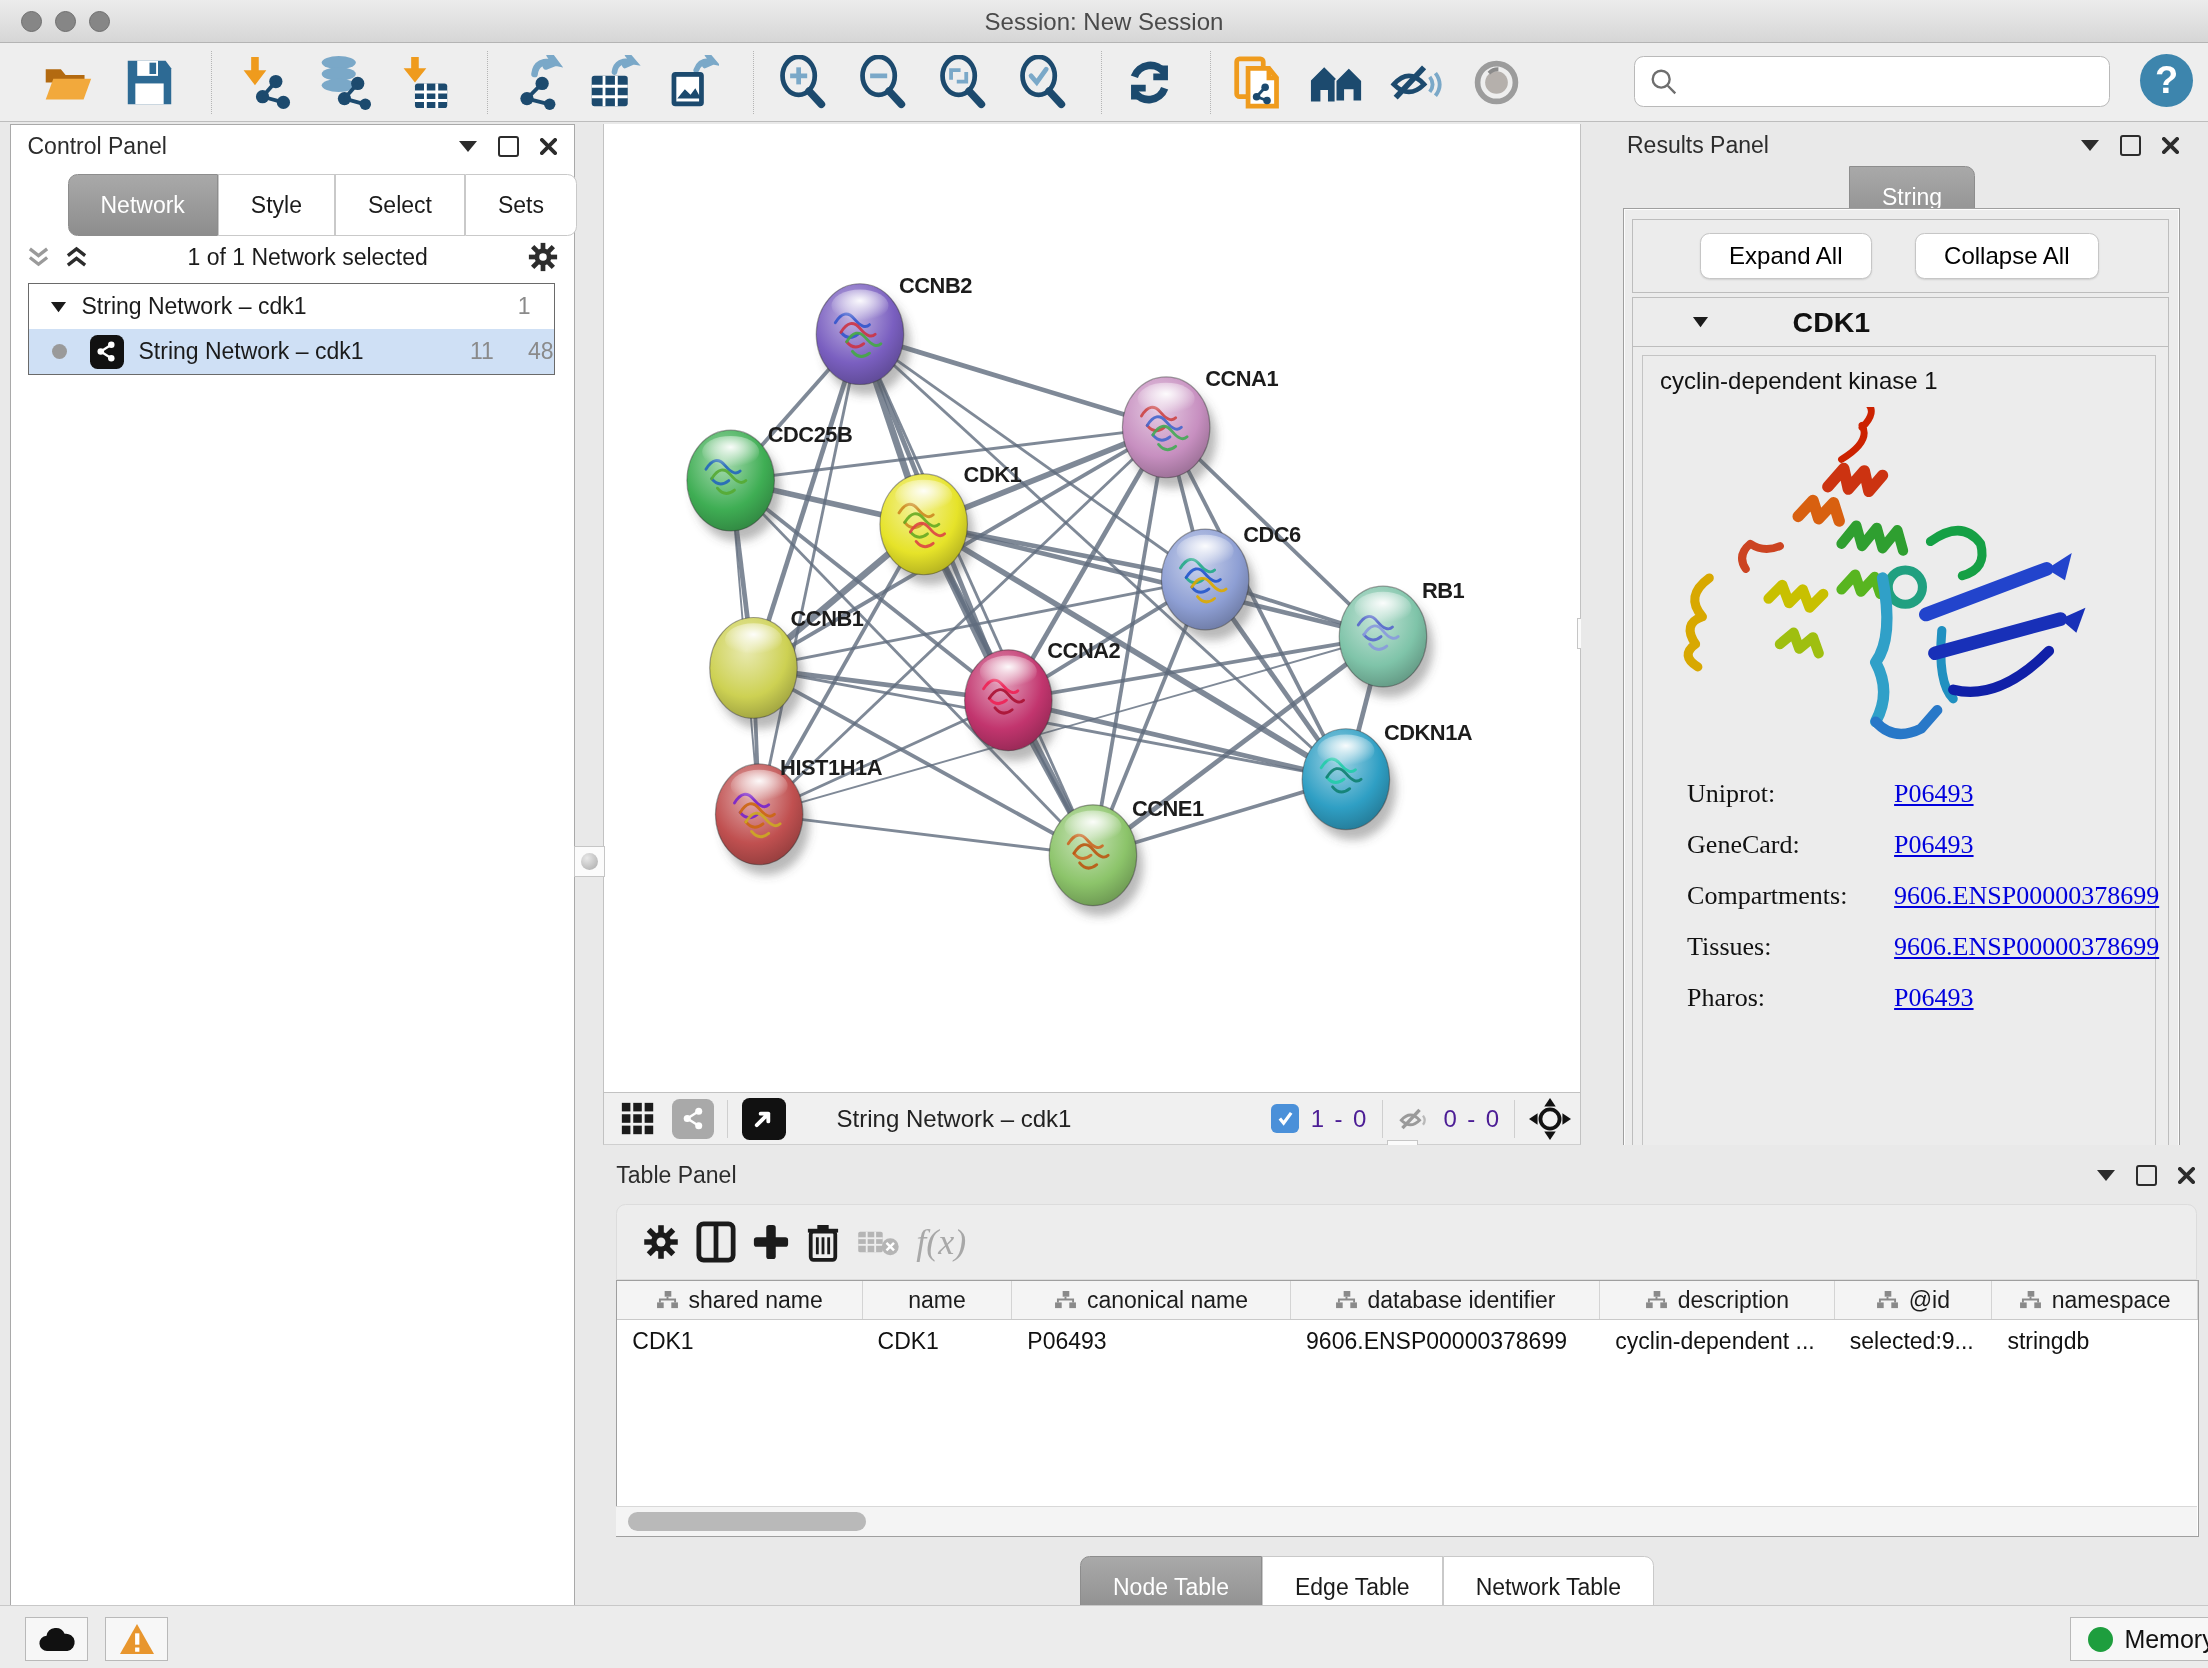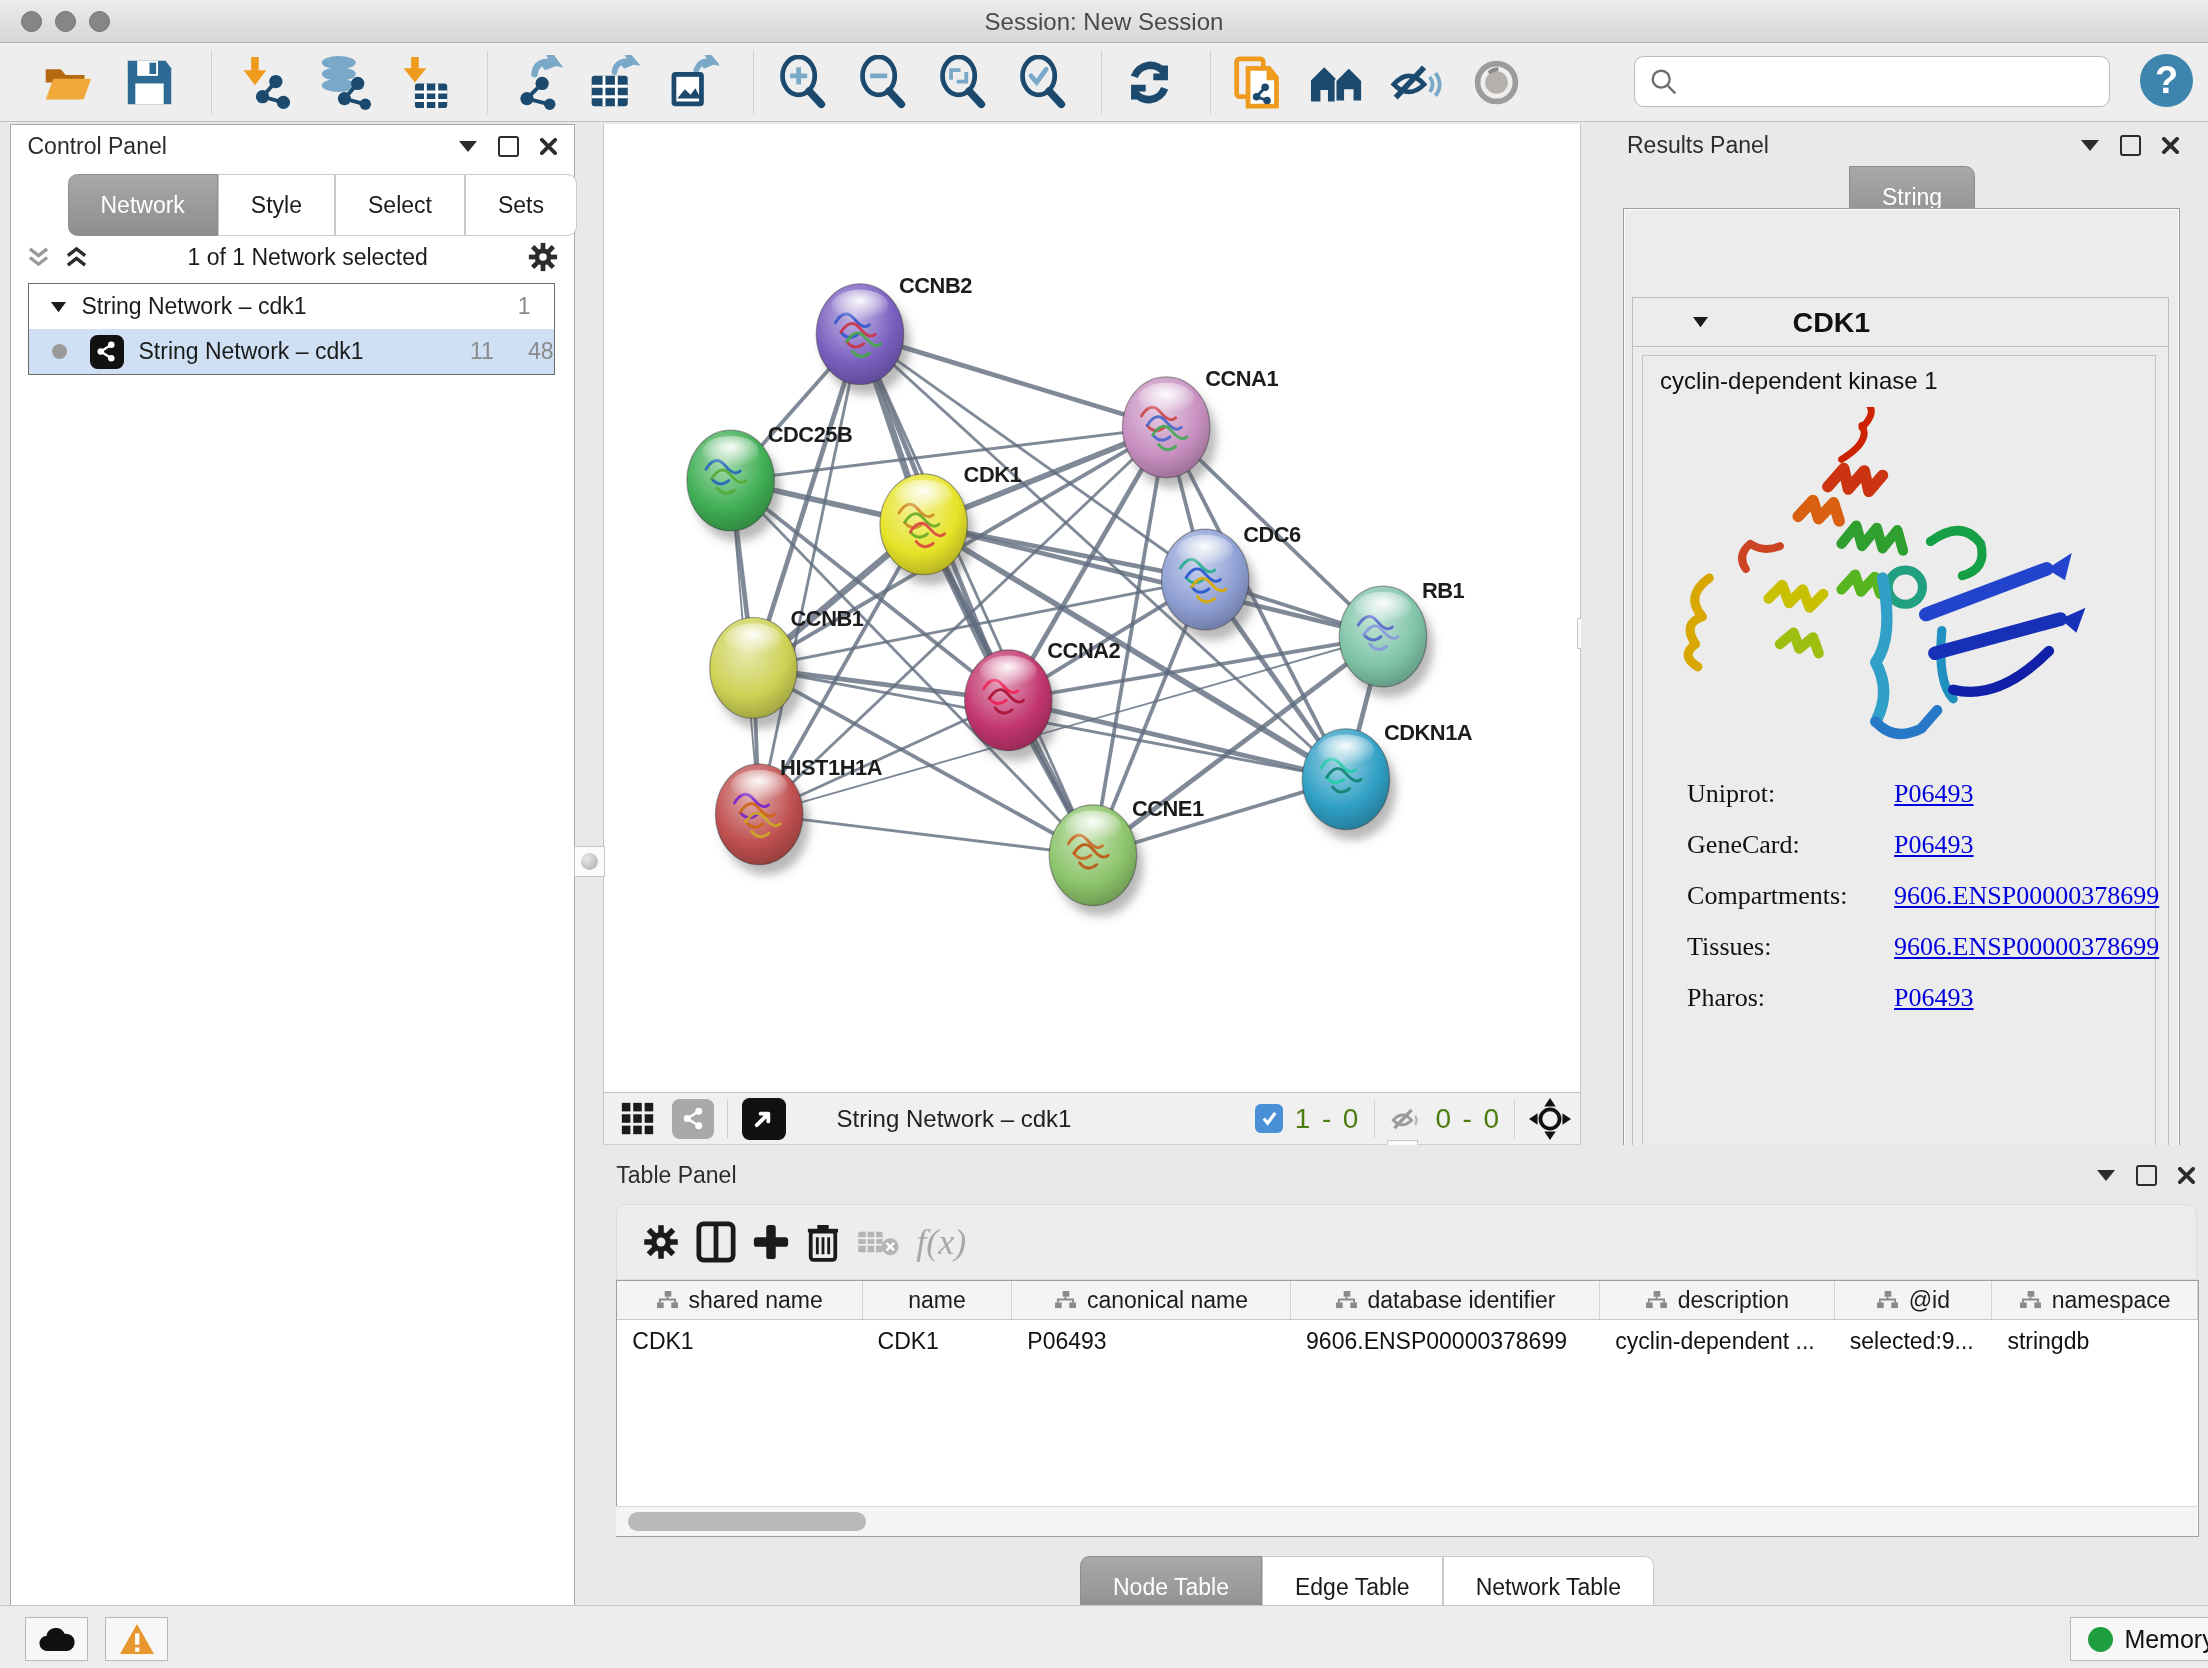--- a/index.html
+++ b/index.html
@@ -59,21 +59,21 @@
   .share-badge{width:34px;height:34px;background:#111;border-radius:7.6px;display:flex;
     align-items:center;justify-content:center;}
 
   
   #netview{left:603px;top:124px;width:976px;height:968px;background:#ffffff;
     border-left:1.9px solid #c2c2c2;border-right:1.9px solid #c2c2c2;}
   #net-toolbar{left:603px;top:1092px;width:976px;height:51px;background:#f0f0f0;
     border:1.9px solid #c2c2c2;border-bottom:1px solid #cfcfcf;display:flex;align-items:center;}
   #net-toolbar .vsep{width:1px;height:38px;background:#cfcfcf;margin:0 13.3px;}
   #net-title{font-size:24px;color:#222;}
-  .cnt{font-size:28px;color:#4d7c0f;letter-spacing:1.9px;}
+  .cnt{font-size:24px;color:#4c1d95;letter-spacing:1.9px;}
 
   .grip{position:absolute;width:28.5px;height:28.5px;background:#fbfbfb;border:1px solid #c6c6c6;
     display:flex;align-items:center;justify-content:center;}
   .grip .dot{width:17px;height:17px;border-radius:50%;
     background:radial-gradient(circle at 35% 30%,#e8e8e8,#a9a9a9);}
 
   
   #results-panel{left:1581px;top:124px;width:628px;height:1480px;background:#e9e9e9;}
   #rp-header{position:absolute;left:46px;top:7.6px;width:552px;display:flex;justify-content:space-between;align-items:center;}
   #rp-tab{position:absolute;left:268px;top:42px;}
@@ -684,20 +684,24 @@
               <line x1="2" y1="2" x2="16" y2="16"></line>
               <line x1="16" y1="2" x2="2" y2="16"></line>
             </g>
         </svg>
       </span>
     </div>
     <div id="rp-tab" class="segtabs">
         <span class="segtab sel first last">String</span>
       </div>
     <div id="rp-body">
+      <div id="rp-expandbox">
+        <span class="rp-btn" style="left:67px">Expand All</span>
+        <span class="rp-btn" style="left:282px">Collapse All</span>
+      </div>
       <div id="gene-box">
         <div id="gene-head">
           <svg width="17" height="13.3" viewBox="0 0 18 14" style="margin:0 0 0 59px">
               <path d="M1 2 h16 l-8 11z" fill="#1b1b1b"></path>
             </svg>
           <span id="gene-sym" style="margin-left:84px">CDK1</span>
         </div>
         <div id="gene-inner">
           <div id="gene-desc">cyclin-dependent kinase 1</div>
           <svg width="457" height="342" viewBox="0 0 400 300" style="margin:11.4px 0 0 27px">

